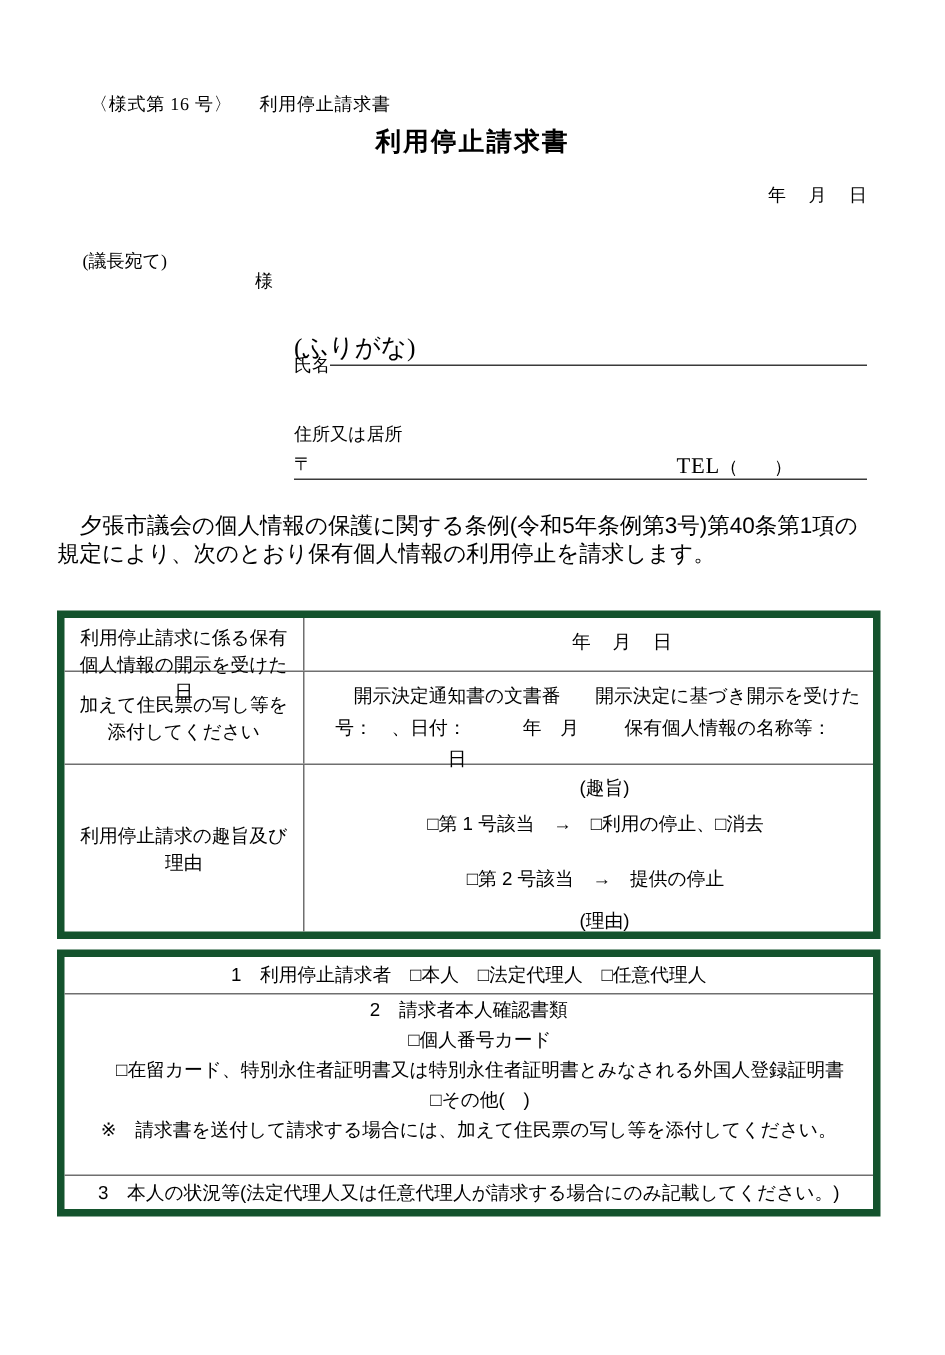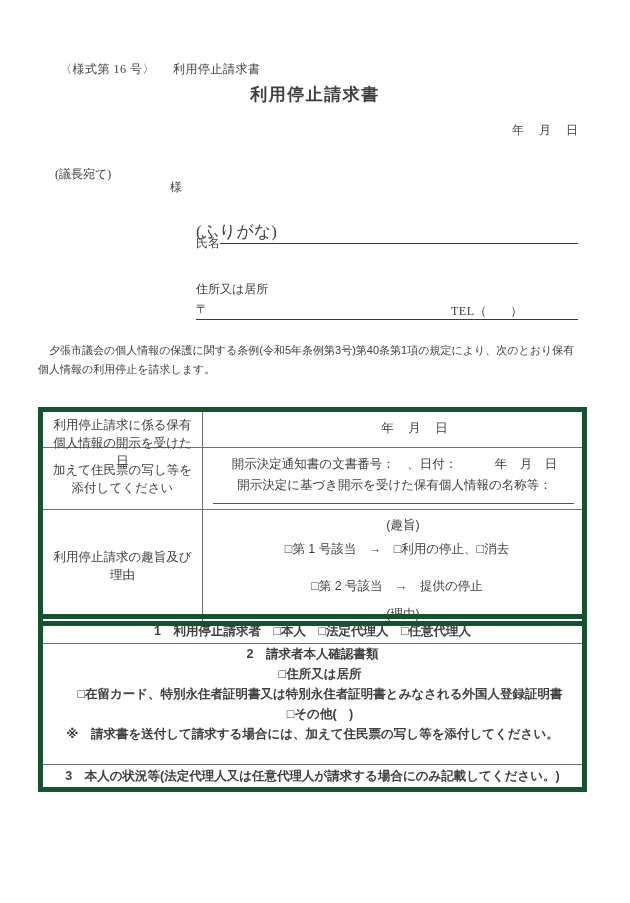--- a/index.html
+++ b/index.html
@@ -1,68 +1,68 @@
 <!DOCTYPE html>
 <html><head>
 <meta charset="utf-8">
 <style>
   html,body { margin:0; padding:0; background:#ffffff; }
   .page {
     position:relative; width:630px; height:903px; background:#ffffff;
     font-family:"Liberation Serif","DejaVu Serif",serif;
-    color:#404040; font-size:12px; overflow:hidden;
+    color:#000000; font-size:12px; overflow:hidden;
   }
   .abs { position:absolute; }
 
   
   #form-no { left:60px; top:61px; letter-spacing:0.5px; }
   #form-no .label2 { margin-left:18px; }
   #doc-title { left:0; top:83px; width:100%; text-align:center;
                font-size:17px; font-weight:600; letter-spacing:1.5px; }
   #date-top { left:512px; top:122px; letter-spacing:1.5px; }
   #addressee { left:55px; top:154px;margin-top:12px; }
   #sama { left:170px; top:179px; }
 
   
   #furigana { left:196px; top:220px; font-size:17px; }
   #name-row { left:196px; top:234px; width:382px; height:19px; display:flex;align-items:center; }
   .fill { flex:1; border-bottom:1px solid #3a3a3a; margin-bottom:1px; }
   #addr-label { left:196px; top:281px; }
   #addr-row { left:196px; top:301px; width:382px; height:18px;
               border-bottom:1px solid #3a3a3a; }
   #addr-row .tel-group { position:absolute; left:255px; top:2px; }
-  .tel-label { font-size:12px; letter-spacing:0.5px; }
+  .tel-label { font-size:15px; letter-spacing:0.5px; }
 
   
   #intro { left:38px; top:341px; width:545px; line-height:19px;
-           font-family:"Liberation Sans","DejaVu Sans",sans-serif; font-size:11px; }
+           font-family:"Liberation Sans","DejaVu Sans",sans-serif; font-size:15px; }
 
   
   .grid { border:5px solid #14532d;
           font-family:"Liberation Sans","DejaVu Sans",sans-serif; font-size:12.5px;text-align:center; }
   #table1 { left:38px; top:407px; width:539px; }
   .t1row { display:flex; }
   .t1row + .t1row { border-top:1px solid #6f6f6f; }
   .t1left { width:160px; border-right:1px solid #6f6f6f;
             padding:4px 6px; line-height:18px; box-sizing:border-box; }
   .t1left.vcenter { display:flex; align-items:center; }
   .t1right { flex:1; box-sizing:border-box; }
   .r1 { height:35px; } .r2 { height:61px; } .r3 { height:111px; }
   .r1 .t1right { padding:8px 0 0 45px; letter-spacing:1px; }
-  .r2right { display:flex; flex-direction:column; height:100%;
+  .r2right { display:flex; flex-direction:row; height:100%;
              padding:6px 6px 5px 10px; line-height:21px; }
   .blank-line { margin-top:auto; margin-right:2px; height:0;
                 border-bottom:1px solid #555; }
   .r3right { padding:8px 0 0 9px; line-height:15px; }
   .indent8 { margin-left:12px; }
   .opt1 { margin-top:9px; }
   .opt2 { margin-top:22px; }
   .riyu { margin-top:13px; }
 
-  #table2 { left:38px; top:614px; width:539px;font-weight:bold; }
+  #table2 { left:38px; top:633px; width:539px; }
   .t2row + .t2row { border-top:1px solid #6f6f6f; }
   .t2r1 { height:18px; padding:3px 7px; line-height:18px; }
   .t2r2 { height:120px; padding:0 7px; line-height:20px; }
   .t2item { padding-left:15px; }
   .t2r3 { height:16px; padding:3px 7px; line-height:16px; }
 </style>
 </head>
 <body>
 
 <div class="page">
@@ -118,21 +118,21 @@
         <div class="opt2">□第 2 号該当　→　提供の停止</div>
         <div class="riyu indent8">(理由)</div>
       </div>
     </div>
   </div>
 
   <div class="abs grid" id="table2">
     <div class="t2row t2r1">1　利用停止請求者　□本人　□法定代理人　□任意代理人</div>
     <div class="t2row t2r2">
       <div>2　請求者本人確認書類</div>
-      <div class="t2item">□住所又は居所</div>
+      <div class="t2item">□個人番号カード</div>
       <div class="t2item">□在留カード、特別永住者証明書又は特別永住者証明書とみなされる外国人登録証明書</div>
       <div class="t2item">□その他(　)</div>
       <div>※　請求書を送付して請求する場合には、加えて住民票の写し等を添付してください。</div>
     </div>
     <div class="t2row t2r3">3　本人の状況等(法定代理人又は任意代理人が請求する場合にのみ記載してください。)</div>
   </div>
 
 </div>
 
 </body></html>

